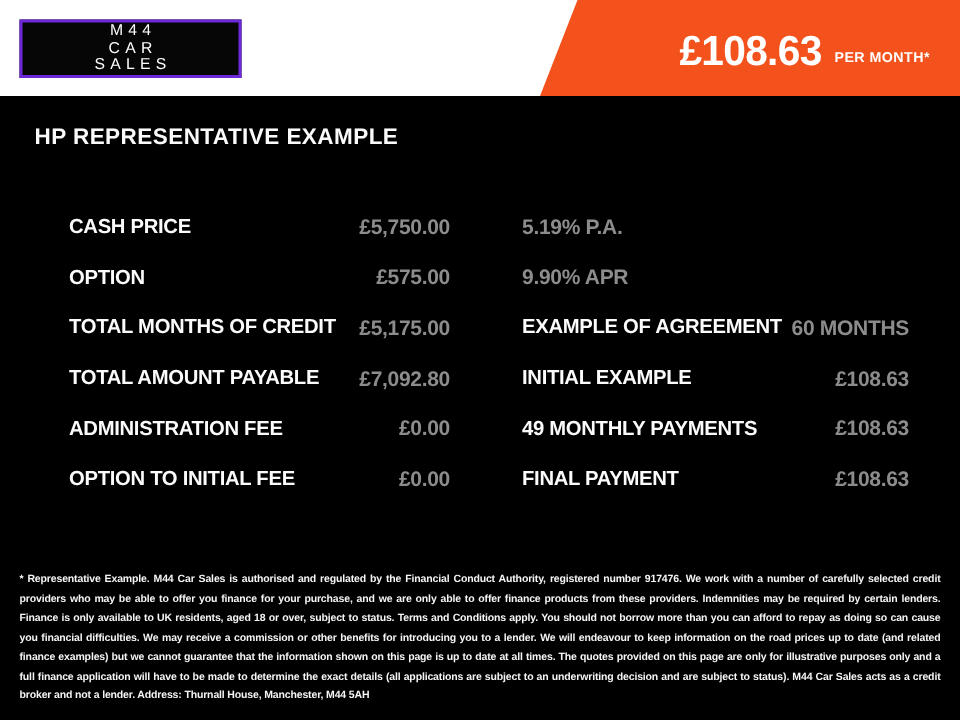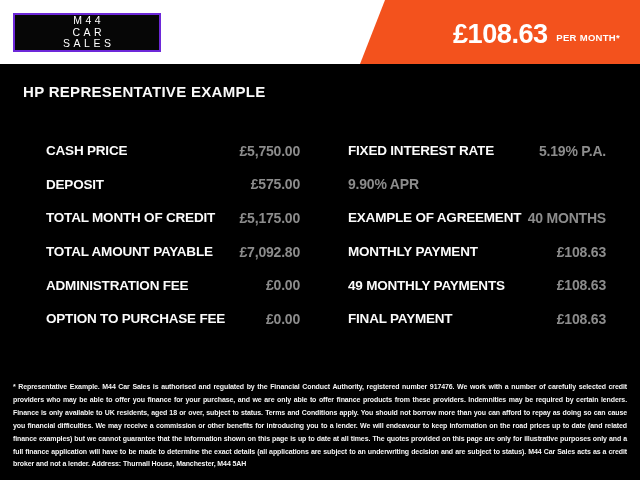--- a/index.html
+++ b/index.html
@@ -80,55 +80,54 @@
 
   <div class="main">
     <div class="page-title">HP REPRESENTATIVE EXAMPLE</div>
 
     <div class="fin-col left">
       <div class="fin-row">
         <span class="fin-label">CASH PRICE</span>
         <span class="fin-value">£5,750.00</span>
       </div>
       <div class="fin-row">
-        <span class="fin-label">DEPOSIT</span>
+        <span class="fin-label">OPTION</span>
         <span class="fin-value">£575.00</span>
       </div>
       <div class="fin-row">
-        <span class="fin-label">TOTAL MONTH OF CREDIT</span>
+        <span class="fin-label">TOTAL MONTHS OF CREDIT</span>
         <span class="fin-value">£5,175.00</span>
       </div>
       <div class="fin-row">
         <span class="fin-label">TOTAL AMOUNT PAYABLE</span>
         <span class="fin-value">£7,092.80</span>
       </div>
       <div class="fin-row">
         <span class="fin-label">ADMINISTRATION FEE</span>
         <span class="fin-value">£0.00</span>
       </div>
       <div class="fin-row">
-        <span class="fin-label">OPTION TO PURCHASE FEE</span>
+        <span class="fin-label">OPTION TO INITIAL FEE</span>
         <span class="fin-value">£0.00</span>
       </div>
     </div>
 
     <div class="fin-col right">
       <div class="fin-row">
-        <span class="fin-label">FIXED INTEREST RATE</span>
         <span class="fin-value">5.19% P.A.</span>
       </div>
       <div class="fin-row">
         <span class="fin-value">9.90% APR</span>
       </div>
       <div class="fin-row">
         <span class="fin-label">EXAMPLE OF AGREEMENT</span>
-        <span class="fin-value">40 MONTHS</span>
+        <span class="fin-value">60 MONTHS</span>
       </div>
       <div class="fin-row">
-        <span class="fin-label">MONTHLY PAYMENT</span>
+        <span class="fin-label">INITIAL EXAMPLE</span>
         <span class="fin-value">£108.63</span>
       </div>
       <div class="fin-row">
         <span class="fin-label">49 MONTHLY PAYMENTS</span>
         <span class="fin-value">£108.63</span>
       </div>
       <div class="fin-row">
         <span class="fin-label">FINAL PAYMENT</span>
         <span class="fin-value">£108.63</span>
       </div>

